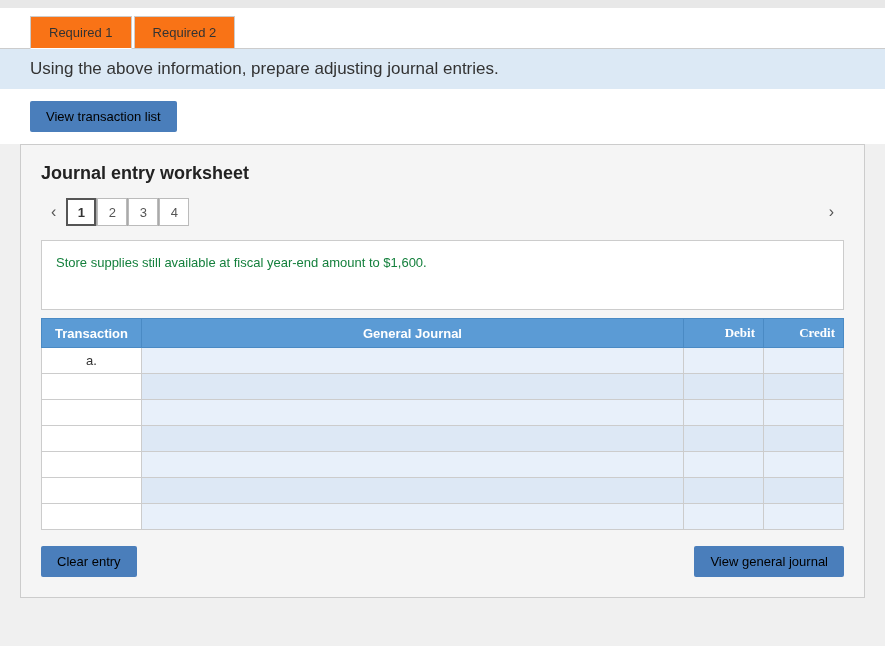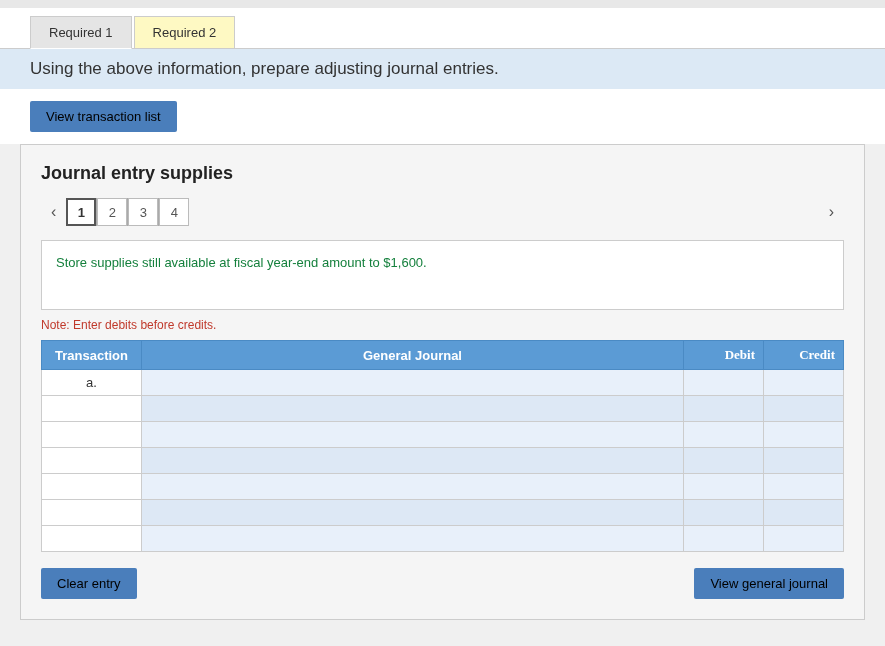--- a/index.html
+++ b/index.html
@@ -21,27 +21,27 @@
       border-bottom: 1px solid #ccc;
       padding-top: 8px;
       padding-left: 30px;
     }
 
     .tab {
       padding: 8px 18px;
       border: 1px solid #ccc;
       border-bottom: none;
       cursor: pointer;
-      background: #fef9c3;
+      background: #f97316;
       margin-right: 2px;
       font-size: 13px;
     }
 
     .tab.active {
-      background: #e5e5e5;
+      background: #f97316;
       border-bottom: 1px solid #fff;
       margin-bottom: -1px;
       z-index: 1;
     }
 
     .instruction-bar {
       background: #dce9f5;
       padding: 10px 30px;
       font-size: 17px;
       color: #333;
@@ -240,41 +240,40 @@
 
 <div class="instruction-bar">
   <span>Using the above information, prepare adjusting journal entries.</span>
 </div>
 
 <div class="view-btn-area">
   <button class="btn-blue">View transaction list</button>
 </div>
 
 <div class="worksheet-container">
-  <div class="worksheet-title">Journal entry supplies</div>
+  <div class="worksheet-title">Journal entry worksheet</div>
 
   <div class="pagination-row">
     <button class="page-arrow">‹</button>
     <div class="pages-group">
       <div class="page-number active">1</div>
       <div class="page-divider"></div>
       <div class="page-number inactive">2</div>
       <div class="page-divider"></div>
       <div class="page-number inactive">3</div>
       <div class="page-divider"></div>
       <div class="page-number inactive">4</div>
     </div>
     <button class="page-right-arrow">›</button>
   </div>
 
   <div class="description-box">
     <span>Store supplies still available at fiscal year-end amount to $1,600.</span>
   </div>
 
-  <div class="note-text">Note: Enter debits before credits.</div>
 
   <table class="journal-table">
     <thead>
       <tr>
         <th class="transaction-col">Transaction</th>
         <th class="general-col">General Journal</th>
         <th class="debit-col">Debit</th>
         <th class="credit-col">Credit</th>
       </tr>
     </thead>

